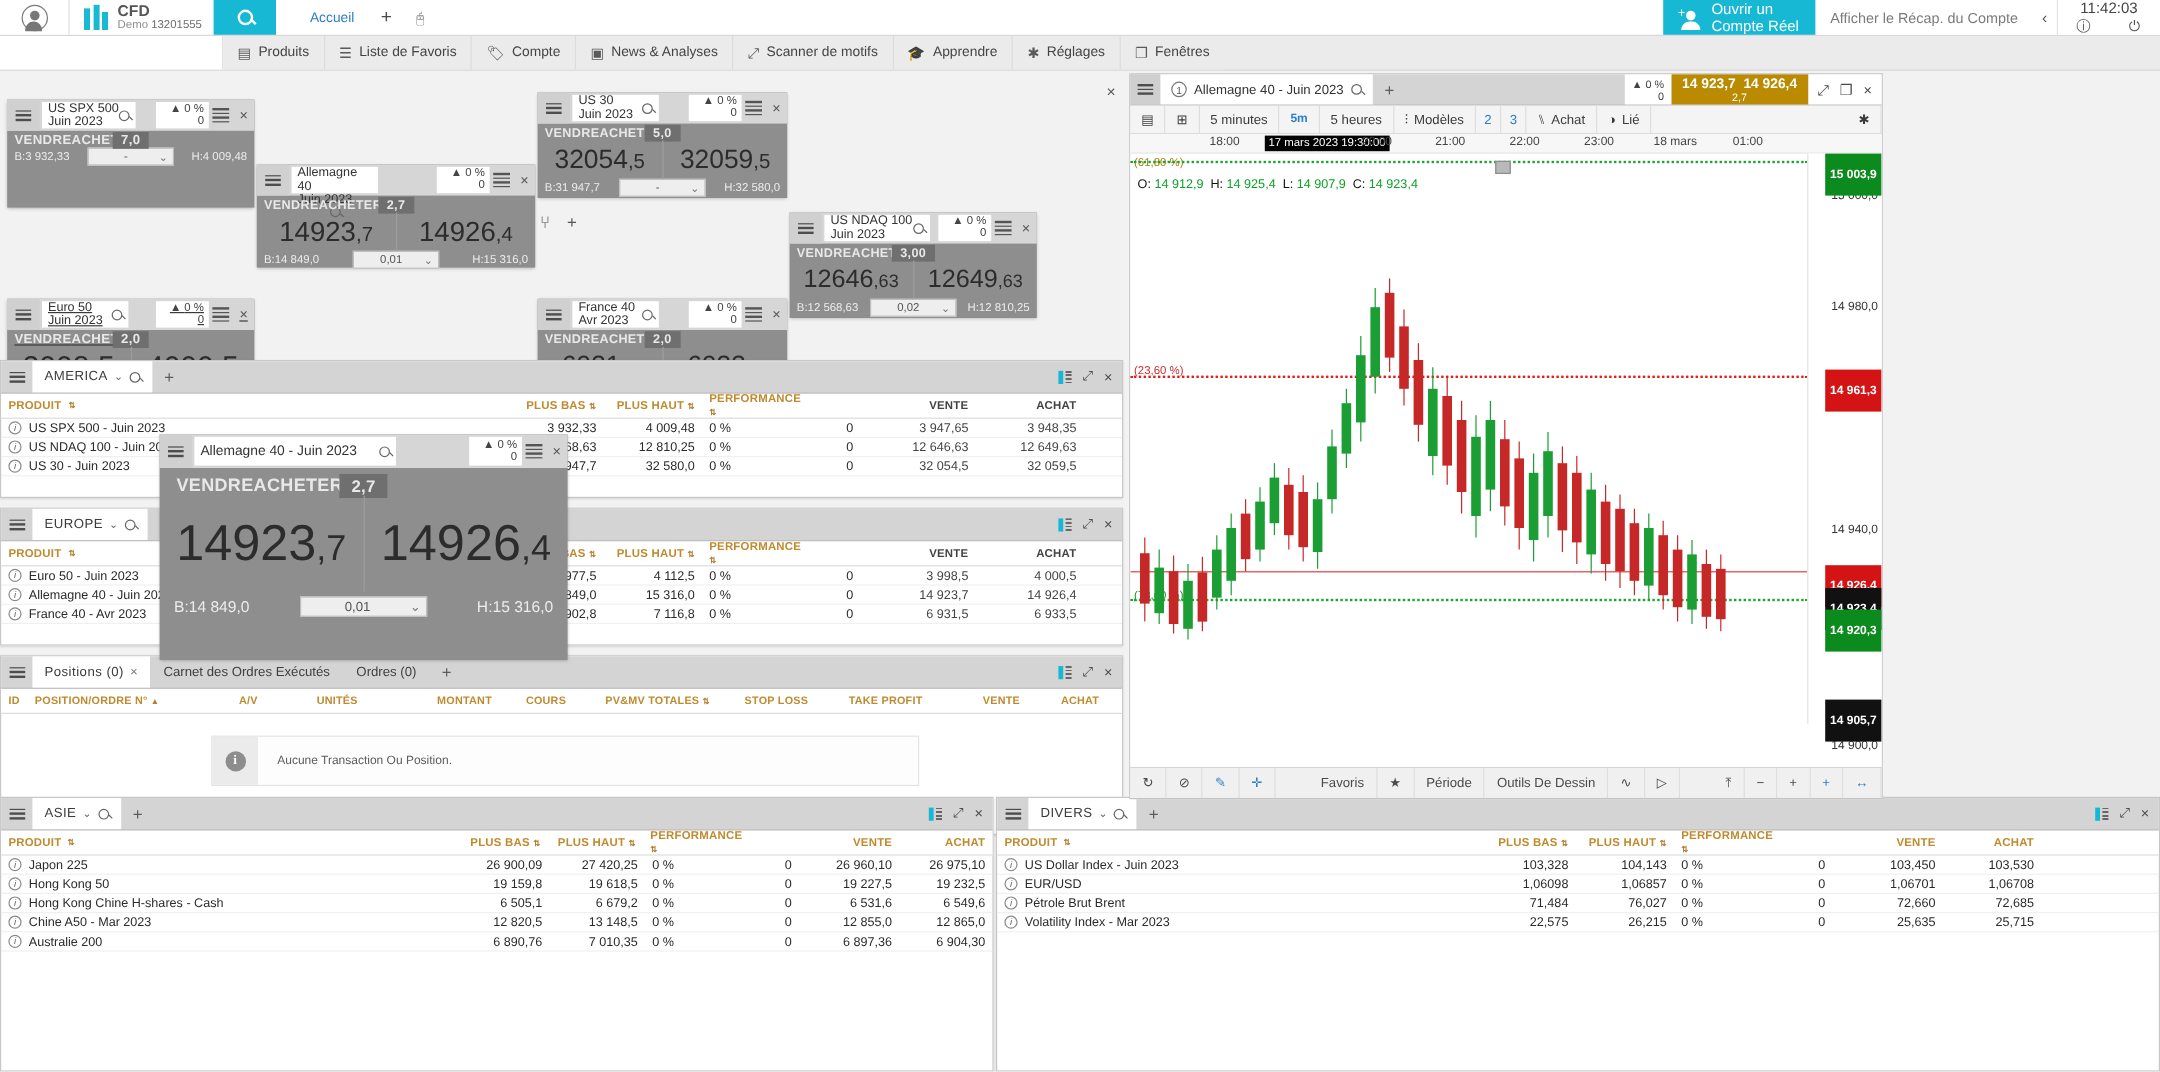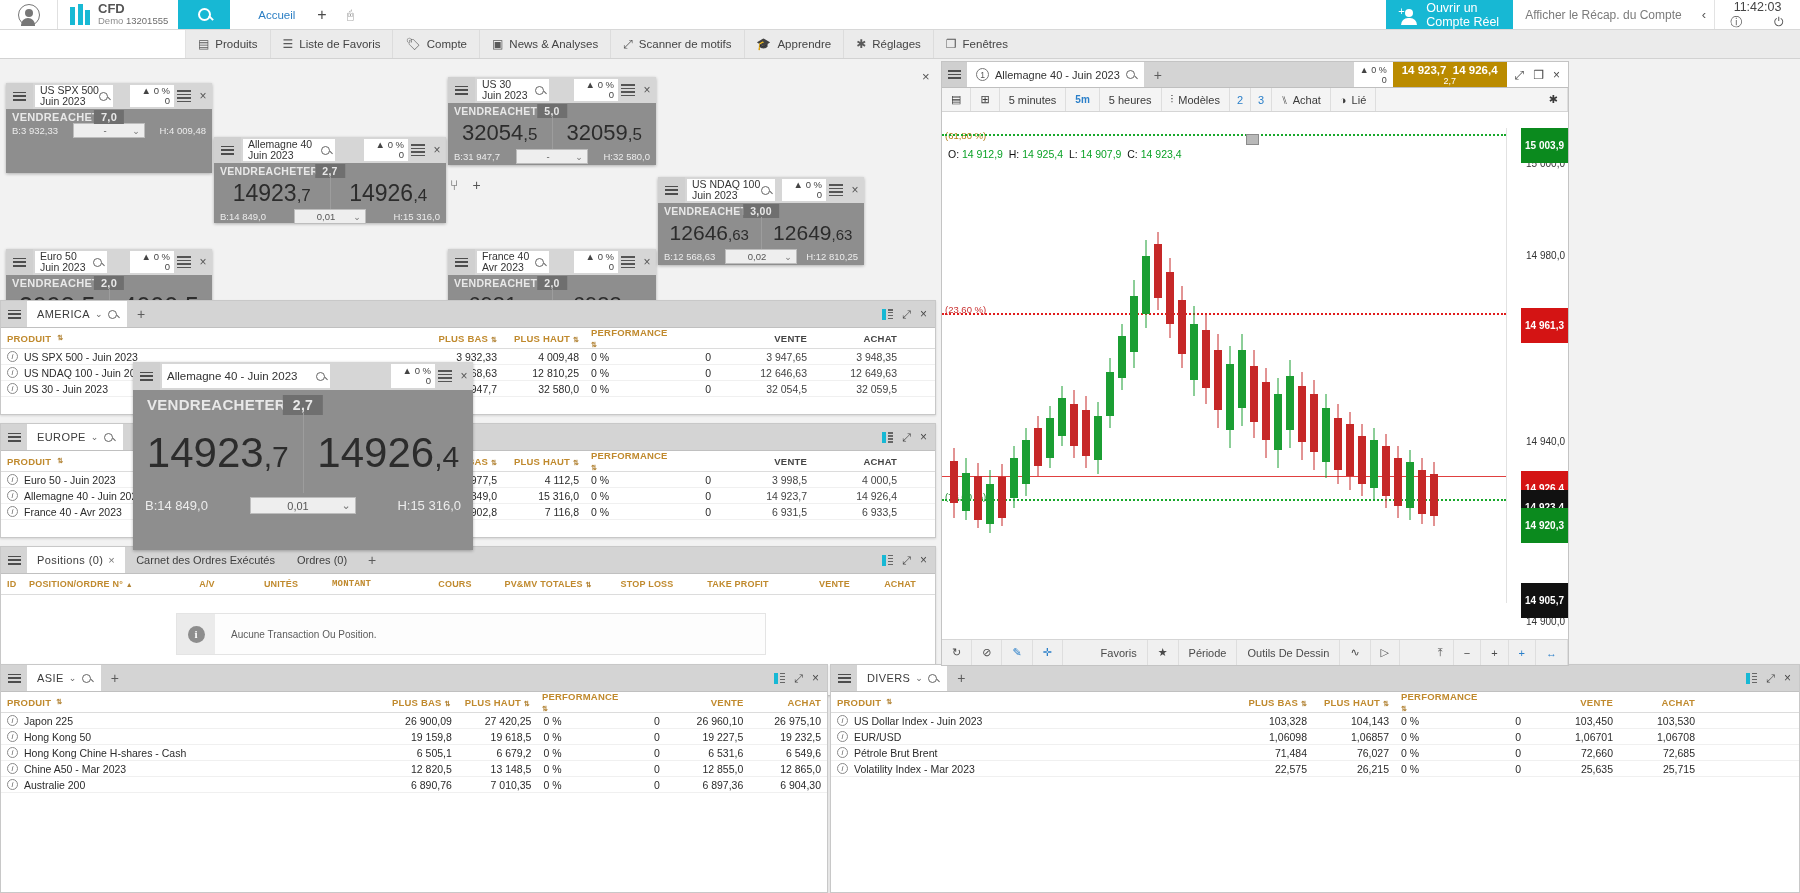--- a/index.html
+++ b/index.html
@@ -299,21 +299,21 @@
     <div class="footer" style="font-size:9.5px;">
       <span class="bh">B:3 932,33</span>
       <span class="qtysel" style="width:72px;font-size:9.5px;">
         <span style="flex:1;text-align:center;">-</span>
           <span class="cv">⌄</span>
       </span>
       <span class="bh">H:4 009,48</span>
     </div>
   </div>
 
-  <div class="tick" style="left:6px;top:190px;width:206px;height:90px;">
+  <div class="tick" style="left:6px;top:190px;width:206px;height:90px;text-decoration:underline;">
     <div class="thead">
       <div class="hburger">
           <span class="hb">
             <i></i>
             <i></i>
             <i></i>
           </span>
         </div>
       <div class="symbox" style="width:72px;">
         <span class="symtxt"><span>Euro 50</span><br><span>Juin 2023</span></span>
@@ -357,21 +357,21 @@
 
   <div class="tick" style="left:214px;top:78px;width:232px;height:86px;">
     <div class="thead">
       <div class="hburger">
           <span class="hb">
             <i></i>
             <i></i>
             <i></i>
           </span>
         </div>
-      <div class="symbox" style="width:92px;">
+      <div class="symbox" style="width:72px;flex-direction:column;">
         <span class="symtxt"><span>Allemagne 40</span><br><span>Juin 2023</span></span>
         <span class="mag2"></span>
       </div>
       <div style="flex:1"></div>
       <div class="perfbox">
         <span class="p1">▲ <span>0 %</span></span>
         <span class="p2">0</span>
       </div>
       <div class="gridico">
           <i></i>
@@ -771,21 +771,21 @@
         <span class="ic-col"></span>
         <span class="ic-exp">⤢</span>
         <span>×</span>
       </div>
     </div>
     <div class="thead-row" style="font-size:9px;">
       <span class="c" style="width:22px;">ID</span>
       <span class="c" style="width:155px;"><span>POSITION/ORDRE N°</span> <span class="sortar">▲</span></span>
       <span class="c" style="width:58px;text-align:center;">A/V</span>
       <span class="c" style="width:90px;text-align:center;">UNITÉS</span>
-      <span class="c" style="width:90px;text-align:left;font-family:Liberation Mono, monospace;">MONTANT</span>
+      <span class="c" style="width:90px;text-align:right;">MONTANT</span>
       <span class="c" style="width:78px;text-align:center;">COURS</span>
       <span class="c" style="width:108px;text-align:center;"><span>PV&amp;MV TOTALES</span> <span class="sortar">⇅</span></span>
       <span class="c" style="width:90px;text-align:center;">STOP LOSS</span>
       <span class="c" style="width:92px;text-align:center;">TAKE PROFIT</span>
       <span class="c" style="width:72px;text-align:right;">VENTE</span>
       <span class="c" style="width:66px;text-align:right;">ACHAT</span>
     </div>
     <div class="posempty">
       <div class="ibox">
           <span class="idot">i</span>
@@ -1037,20 +1037,30 @@
       <div class="ctl">
           <span>◑</span>
           <span>Lié</span>
         </div>
       <div style="flex:1;"></div>
       <div class="ctl">✱</div>
     </div>
 
     <div class="chartarea">
 
+      <div class="timeaxis">
+        <span style="left:66px;">18:00</span>
+        <span class="tlab-sel" style="left:112px;">17 mars 2023 19:30:00</span>
+        <span style="left:193px;">20:00</span>
+        <span style="left:254px;">21:00</span>
+        <span style="left:316px;">22:00</span>
+        <span style="left:378px;">23:00</span>
+        <span style="left:436px;">18 mars</span>
+        <span style="left:502px;">01:00</span>
+      </div>
 
       <div class="plotbox">
 
         <span class="pctlab" style="left:3px;top:2px;color:#b07c14;">(61,80 %)</span>
         <span class="pctlab" style="left:3px;top:176px;color:#c93131;">(23,60 %)</span>
         <span class="pctlab" style="left:3px;top:363px;color:#1a8c2c;">(78,60 %)</span>
 
         <div class="ohlc">
           <span>O:</span>
           <b>14 912,9</b>&nbsp;

